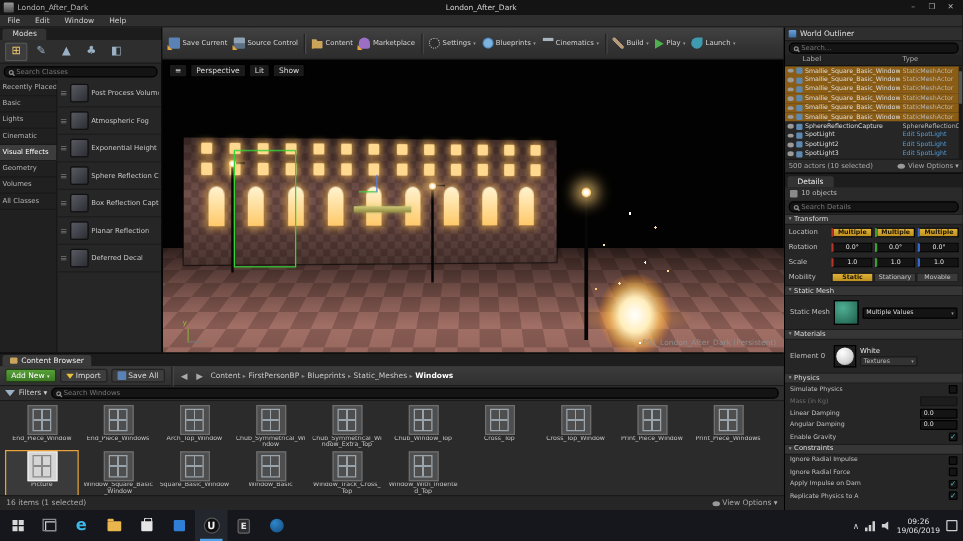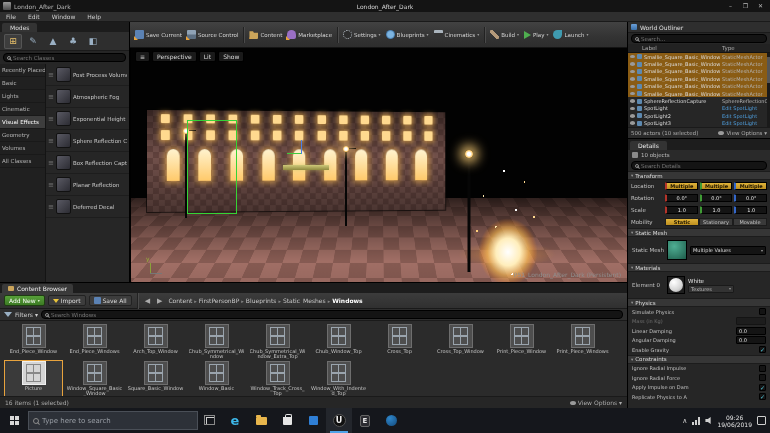--- a/index.html
+++ b/index.html
@@ -830,24 +830,20 @@
 
   <div class="taskbar">
     <div class="tb-start">
       <span class="winlogo">
           <i></i>
           <i></i>
           <i></i>
           <i></i>
         </span>
     </div>
-    <div class="tb-search">
-      <span class="mag"></span>
-      <input placeholder="Type here to search" style="">
-    </div>
     <div class="tb-taskview">
       <span class="tv-ic"></span>
     </div>
     <div id="tb-apps">
         <div class="tb-app">
           <div class="app-glyph edge-icon">e</div>
         </div>
         <div class="tb-app">
           <div class="app-glyph file-explorer-icon"></div>
         </div>

